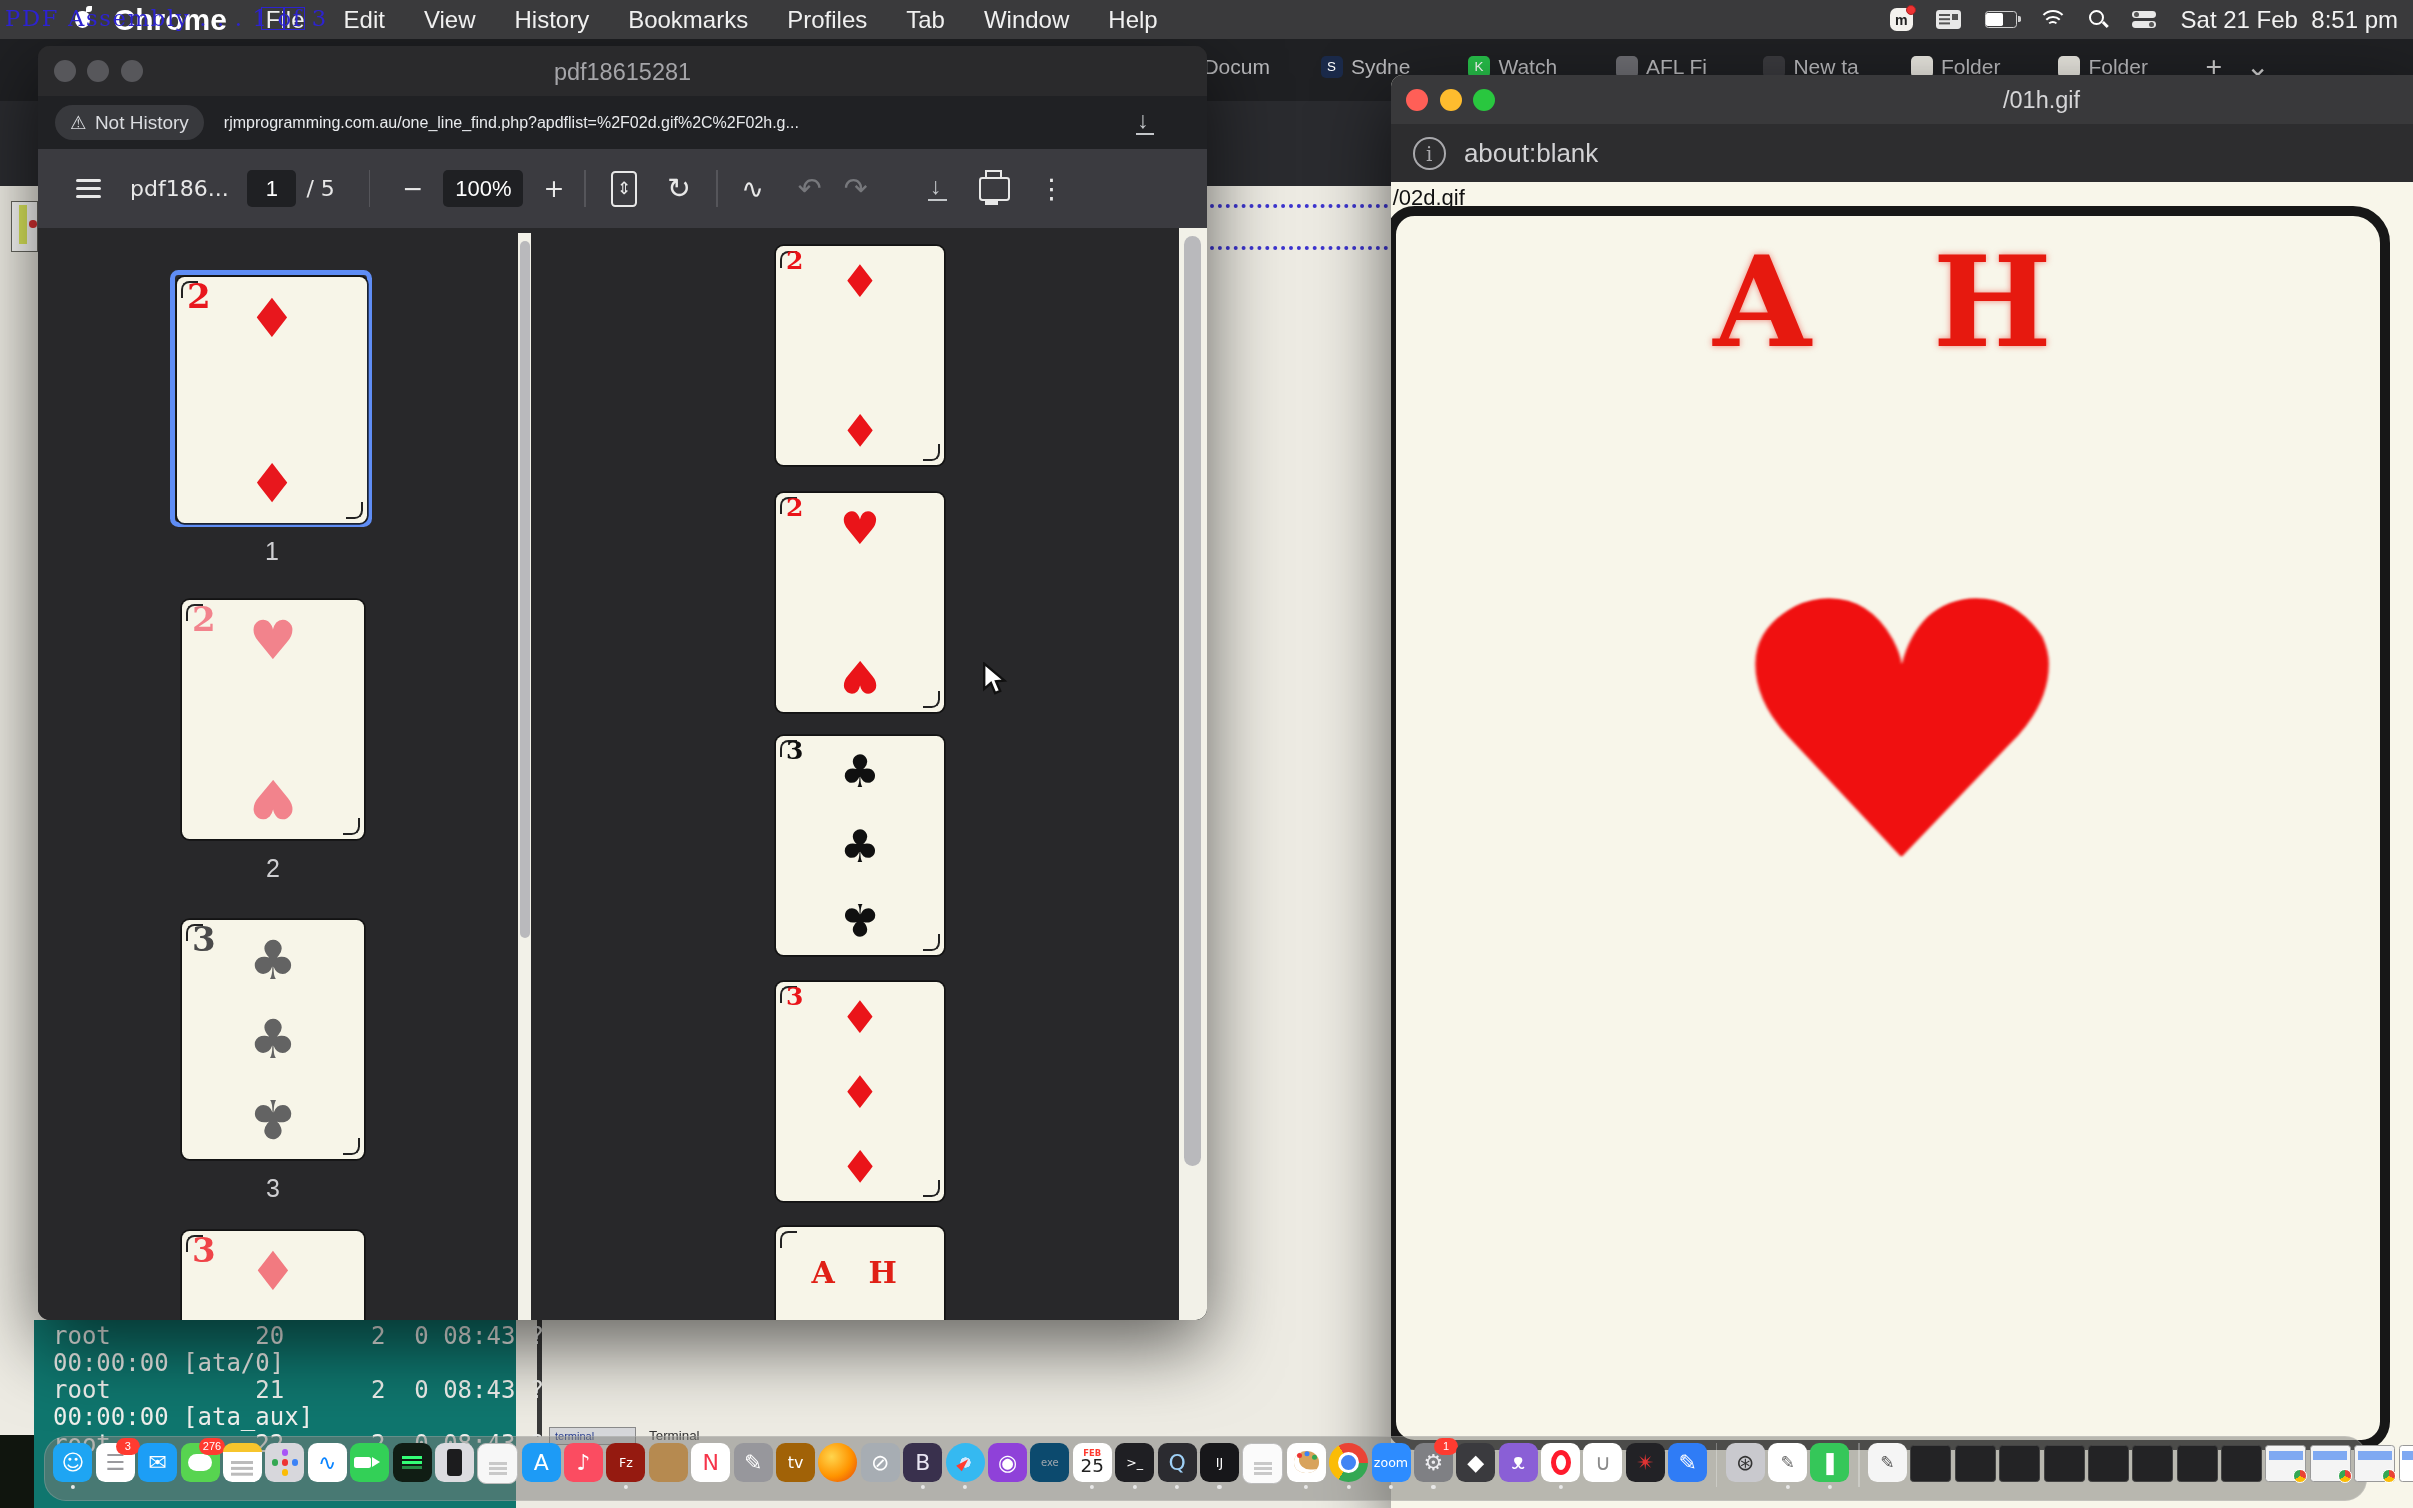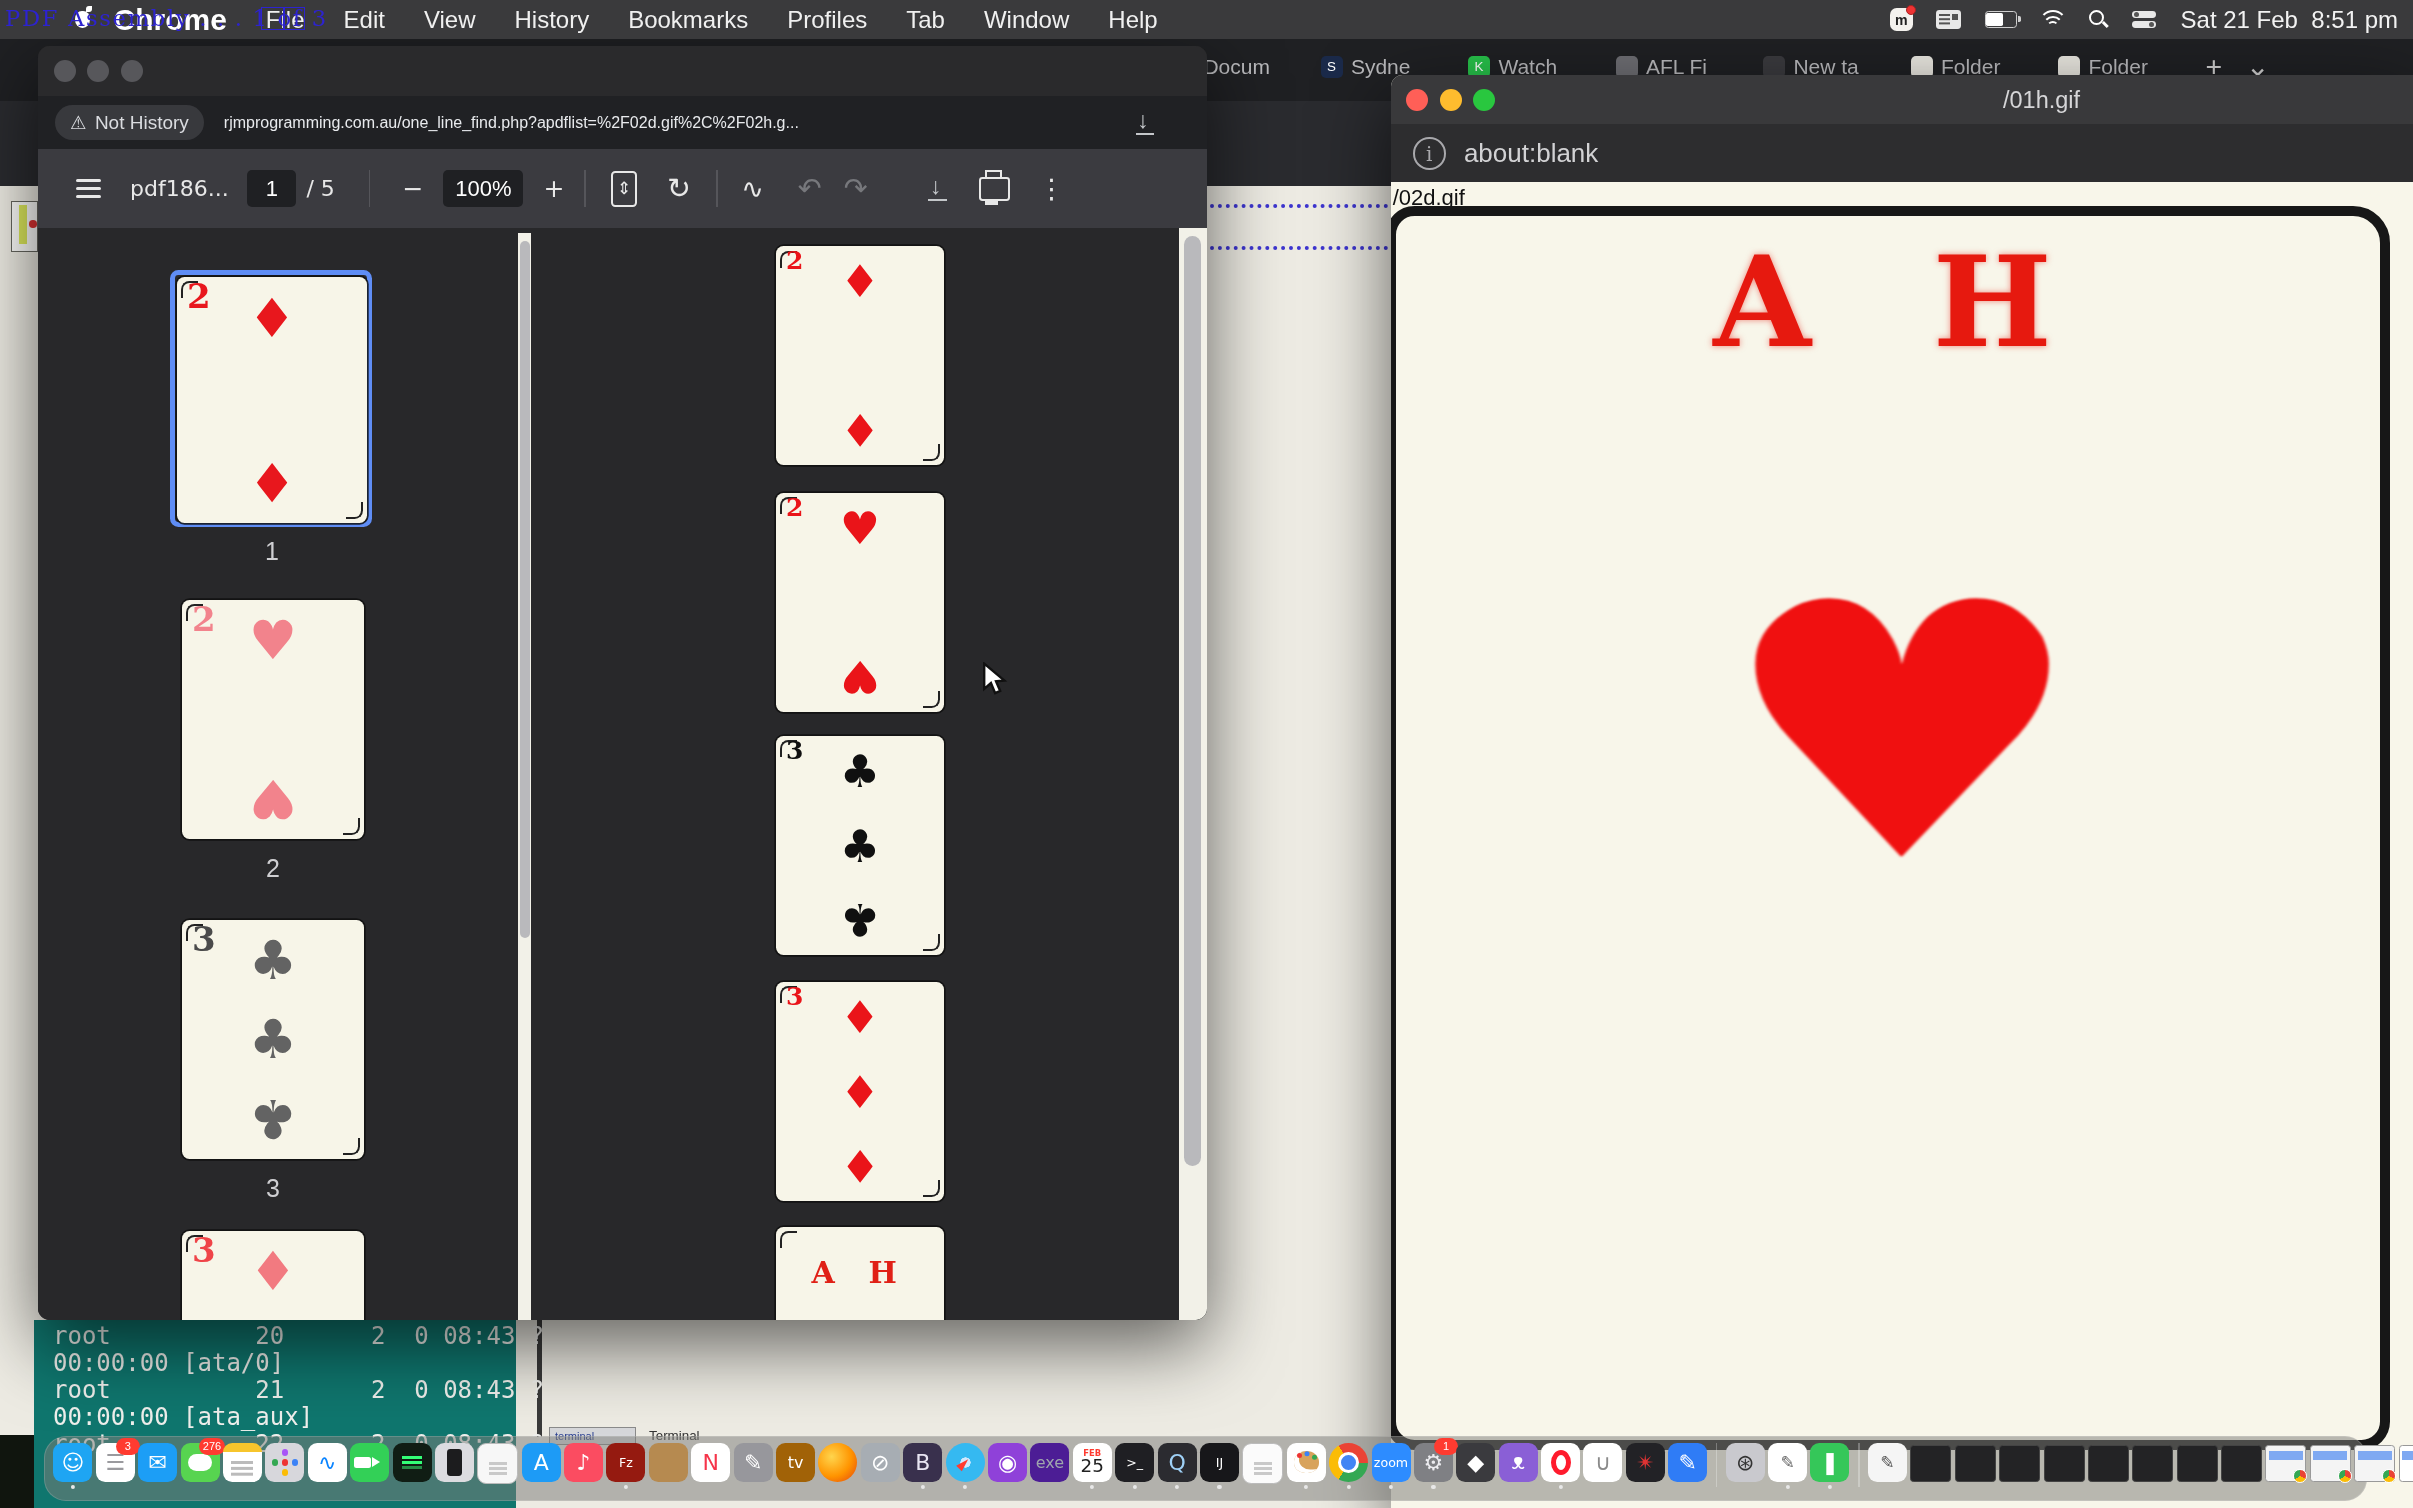--- a/index.html
+++ b/index.html
@@ -195,20 +195,21 @@
 root          21      2  0 08:43 ?
 00:00:00 [ata_aux]
 root          22      2  0 08:43 ?</pre>
 </div>
 
 <div class="abs" id="pdfwin">
   <div class="abs" id="pdf-titlebar">
     <span class="tl gray" style="left:16px"></span>
     <span class="tl gray" style="left:49px"></span>
     <span class="tl gray" style="left:83px"></span>
+    <div class="abs" id="pdf-title">pdf18615281</div>
   </div>
   <div class="abs" id="pdf-urlrow">
     <div id="sec-chip">
       <span id="warn-ic">⚠</span>
       <span>Not History</span>
     </div>
     <div id="url-text">rjmprogramming.com.au/one_line_find.php?apdflist=%2F02d.gif%2C%2F02h.g...</div>
     <div class="dl-ic" style="margin-left:5px"></div>
   </div>
   <div class="abs" id="pdf-toolbar">
@@ -393,21 +394,21 @@
     <div class="dk" style="background: rgb(151, 151, 156); color: rgb(255, 255, 255);">✎</div>
     <div class="dk" style="background: #a16207; color: rgb(255, 255, 255); font-size: 16px;">tv</div>
     <div class="dk" style="background: radial-gradient(circle at 35% 35%, rgb(255, 213, 77), rgb(255, 148, 0) 55%, rgb(227, 65, 14)); border-radius: 50%;"></div>
     <div class="dk" style="background: rgb(167, 173, 179); color: rgb(255, 255, 255);">⊘</div>
     <div class="dk" style="background: rgb(57, 48, 77); color: rgb(232, 228, 242);">B<span class="dot"></span></div>
     <div class="dk" style="background: radial-gradient(circle, rgb(207, 233, 255) 18%, rgb(53, 185, 241) 19%); border-radius: 50%;">
       <i style="width:0;height:0;border:4.2px solid transparent;border-bottom:13.4px solid #ff3b30;transform:rotate(45deg)"></i>
       <span class="dot"></span>
     </div>
     <div class="dk" style="background: rgb(143, 65, 217); color: rgb(255, 255, 255);">◉</div>
-    <div class="dk" style="background: #4c1d95; color: rgb(159, 166, 173); font-size: 16px;">exe</div>
+    <div class="dk" style="background: #0c4a6e; color: rgb(159, 166, 173); font-size: 10px;">exe</div>
     <div class="dk" style="background: rgb(255, 255, 255);">
       <div style="text-align:center;line-height:1">
         <div style="font-size:8.4px;color:#ff3b30;font-weight:bold">FEB</div>
         <div style="font-size:18.4px;color:#222">25</div>
       </div>
       <span class="dot"></span>
     </div>
     <div class="dk" style="background: rgb(31, 31, 35); color: rgb(255, 255, 255); font-size: 12.6px;">&gt;_<span class="dot"></span></div>
     <div class="dk" style="background: rgb(43, 43, 48); color: rgb(159, 209, 247);">Q<span class="dot"></span></div>
     <div class="dk" style="background: rgb(23, 23, 26); color: rgb(255, 255, 255); font-size: 12.6px;">IJ<span class="dot"></span></div>

